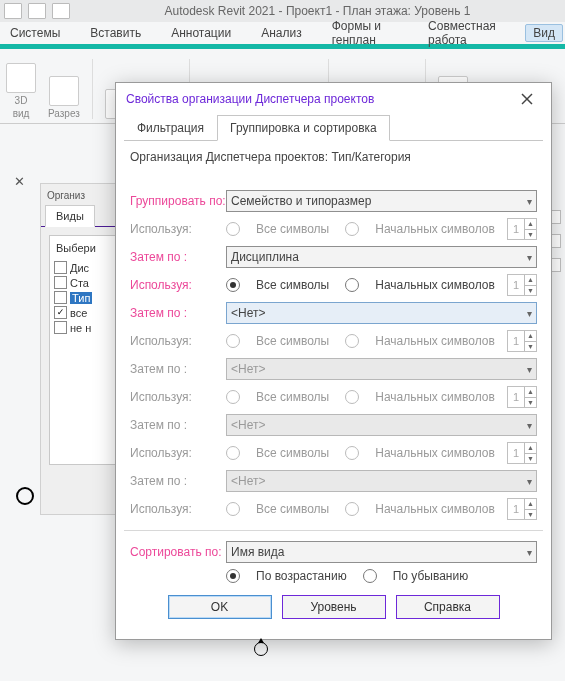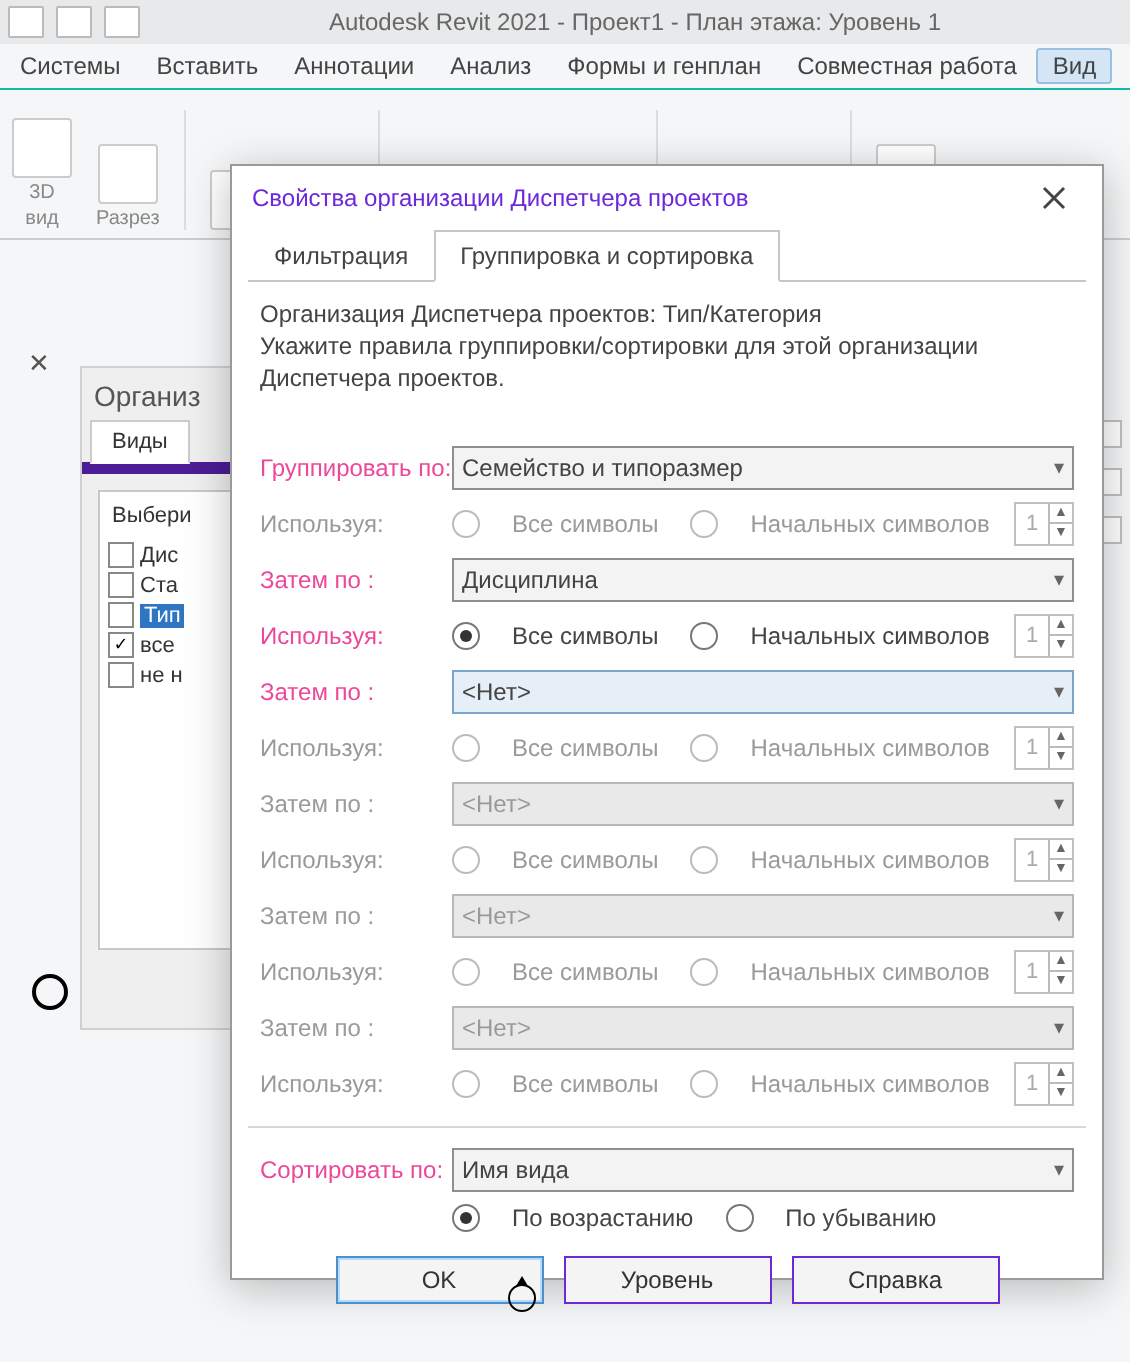--- a/index.html
+++ b/index.html
@@ -1,30 +1,30 @@
 <!DOCTYPE html>
 <html><head>
 <meta charset="utf-8">
 <style>
 html,body{margin:0;padding:0;font-family:"Segoe UI",Tahoma,sans-serif;font-size:12px;color:#333;background:#fff;width:565px;height:681px;overflow:hidden}
 .root{position:relative;width:565px;height:681px;background:#f5f6f7}
 .titlebar{height:22px;background:#e8e9ea;display:flex;align-items:center;font-size:11px;color:#666}
 .tb-left{display:flex;gap:6px;padding-left:4px}
 .tb-icon{width:16px;height:14px;border:1px solid #bbb;background:#fff;border-radius:1px}
 .tb-title{flex:1;text-align:center;font-size:12px;color:#666}
-.menubar{height:22px;display:flex;align-items:center;gap:2px;padding:0 2px;font-size:12px;color:#444;border-bottom:1px solid #14b8a6}
+.menubar{height:22px;display:flex;align-items:center;gap:14px;padding:0 2px;font-size:12px;color:#444;border-bottom:5px solid #14b8a6}
 .menu-item{padding:2px 8px}
 .menu-item.active{background:#d4e6f6;border:1px solid #9ac0e0;border-radius:2px;padding:1px 7px}
 .ribbon{height:75px;border-bottom:1px solid #ccc;display:flex;align-items:flex-end;padding:4px 6px;gap:12px;box-sizing:border-box;color:#888}
 .rgroup{display:flex;flex-direction:column;align-items:center;gap:2px;font-size:10px}
 .rbig{width:28px;height:28px;border:1px solid #ccc;border-radius:2px;background:#fff}
 .rsep{width:1px;background:#ddd;height:60px}
 .panel-gray{position:absolute;left:40px;top:183px;width:110px;height:330px;background:#efefef;border:1px solid #d0d0d0}
-.panel-gray .ptitle{padding:6px 6px 4px;font-size:14px;color:#555}
-.ptabs{display:flex;border-bottom:6px solid #4c1d95}
+.panel-gray .ptitle{padding:6px 6px 4px;font-size:10px;color:#555}
+.ptabs{display:flex;border-bottom:1px solid #4c1d95}
 .ptab{padding:4px 10px;font-size:11px;background:#fff;border:1px solid #ccc;border-bottom:1px solid #fff;margin-bottom:-1px;margin-left:4px}
 .treebox{margin:8px;background:#fff;border:1px solid #c8c8c8;height:220px;padding:4px 2px;font-size:11px;overflow:hidden}
 .treelbl{padding:2px 4px 6px}
 .trow{display:flex;align-items:center;gap:3px;padding:1px 2px;white-space:nowrap}
 .cb{width:11px;height:11px;border:1px solid #888;background:#fff;display:inline-flex;align-items:center;justify-content:center;font-size:10px;line-height:1}
 .cb.checked::after{content:"✓";color:#000;font-size:9px}
 .trow .hl{background:#2e76c2;color:#fff;padding:0 2px}
 .close-x{position:absolute;left:14px;top:174px;font-size:13px;color:#555;font-family:Arial}
 .dialog{position:absolute;left:115px;top:82px;width:435px;height:556px;background:#fff;border:1px solid #9a9a9a;box-shadow:0 4px 20px rgba(0,0,0,.25)}
 .dlg-title{height:32px;display:flex;align-items:center;padding:0 10px;font-size:12px;color:#6d28d9;justify-content:space-between}
@@ -178,21 +178,20 @@
           </svg>
         </span>
   </div>
   <div class="tabs">
     <div class="tab">Фильтрация</div>
     <div class="tab active">Группировка и сортировка</div>
   </div>
   <div class="body">
     <div class="intro">
       <div>Организация Диспетчера проектов: Тип/Категория</div>
-      <div>Укажите правила группировки/сортировки для этой организации Диспетчера проектов.</div>
     </div>
 
     <div class="grid">
 
       <div class="lbl">Группировать по:</div>
       <div class="combo">
             <span>Семейство и типоразмер</span>
             <span class="chev">▾</span>
           </div>
 

